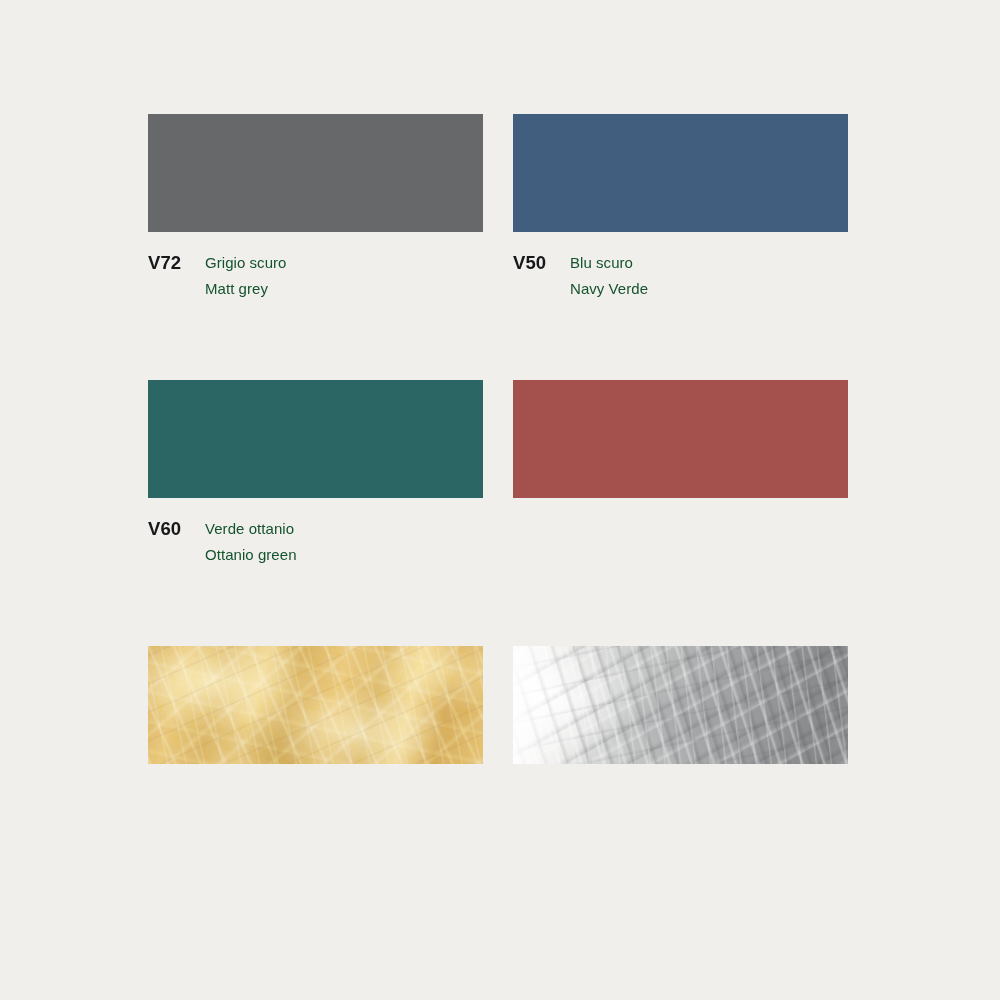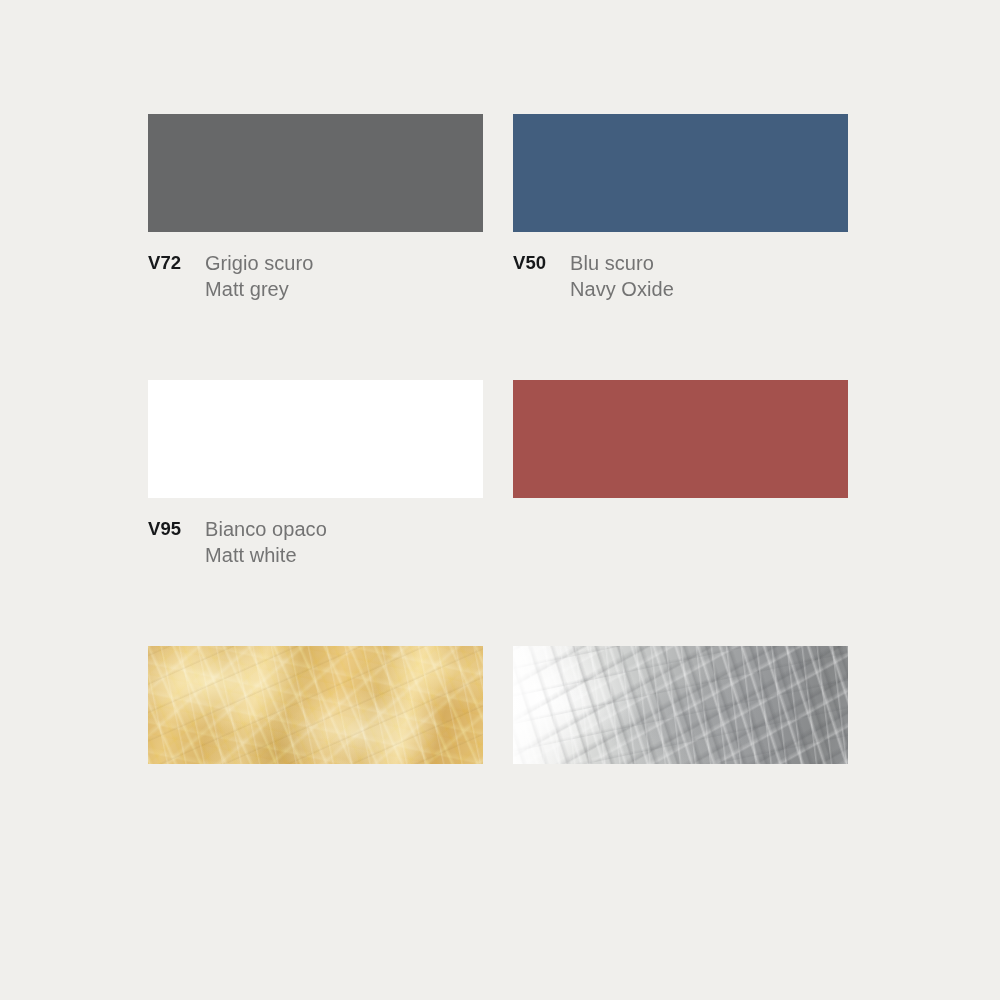--- a/index.html
+++ b/index.html
@@ -193,22 +193,22 @@
     line-height: 26px;
     letter-spacing: 0.1px;
   }
 
   .names {
     line-height: 26px;
   }
 
   .name-it,
   .name-en {
-    font-size: 20px;
-    color: #737373;
+    font-size: 15px;
+    color: #14532d;
     letter-spacing: 0.05px;
     white-space: nowrap;
   }
 </style>
 </head>
 <body style="background: rgb(240, 239, 236);">
 
 <div id="swatch-board">
   <div class="grid">
 
@@ -222,37 +222,37 @@
         </div>
       </div>
     </div>
 
     <div class="swatch-cell">
       <div class="swatch-chip" style="background: rgb(66, 94, 126);"></div>
       <div class="caption">
         <div class="code">V50</div>
         <div class="names">
           <div class="name-it">Blu scuro</div>
-          <div class="name-en">Navy Oxide</div>
+          <div class="name-en">Navy Verde</div>
         </div>
       </div>
     </div>
 
 
-
-    <div class="swatch-cell">
-      <div class="swatch-chip chip-white" style="background: rgb(255, 255, 255);"></div>
+    <div class="swatch-cell">
+      <div class="swatch-chip" style="background: rgb(43, 102, 100);"></div>
       <div class="caption">
-        <div class="code">V95</div>
+        <div class="code">V60</div>
         <div class="names">
-          <div class="name-it">Bianco opaco</div>
-          <div class="name-en">Matt white</div>
+          <div class="name-it">Verde ottanio</div>
+          <div class="name-en">Ottanio green</div>
         </div>
       </div>
     </div>
+
 
     <div class="swatch-cell">
       <div class="swatch-chip" style="background: rgb(164, 81, 77);"></div>
     </div>
 
     <div class="swatch-cell">
       <div class="swatch-chip chip-gold">
         <div class="crinkle"></div>
         <div class="crinkle2"></div>
       </div>

